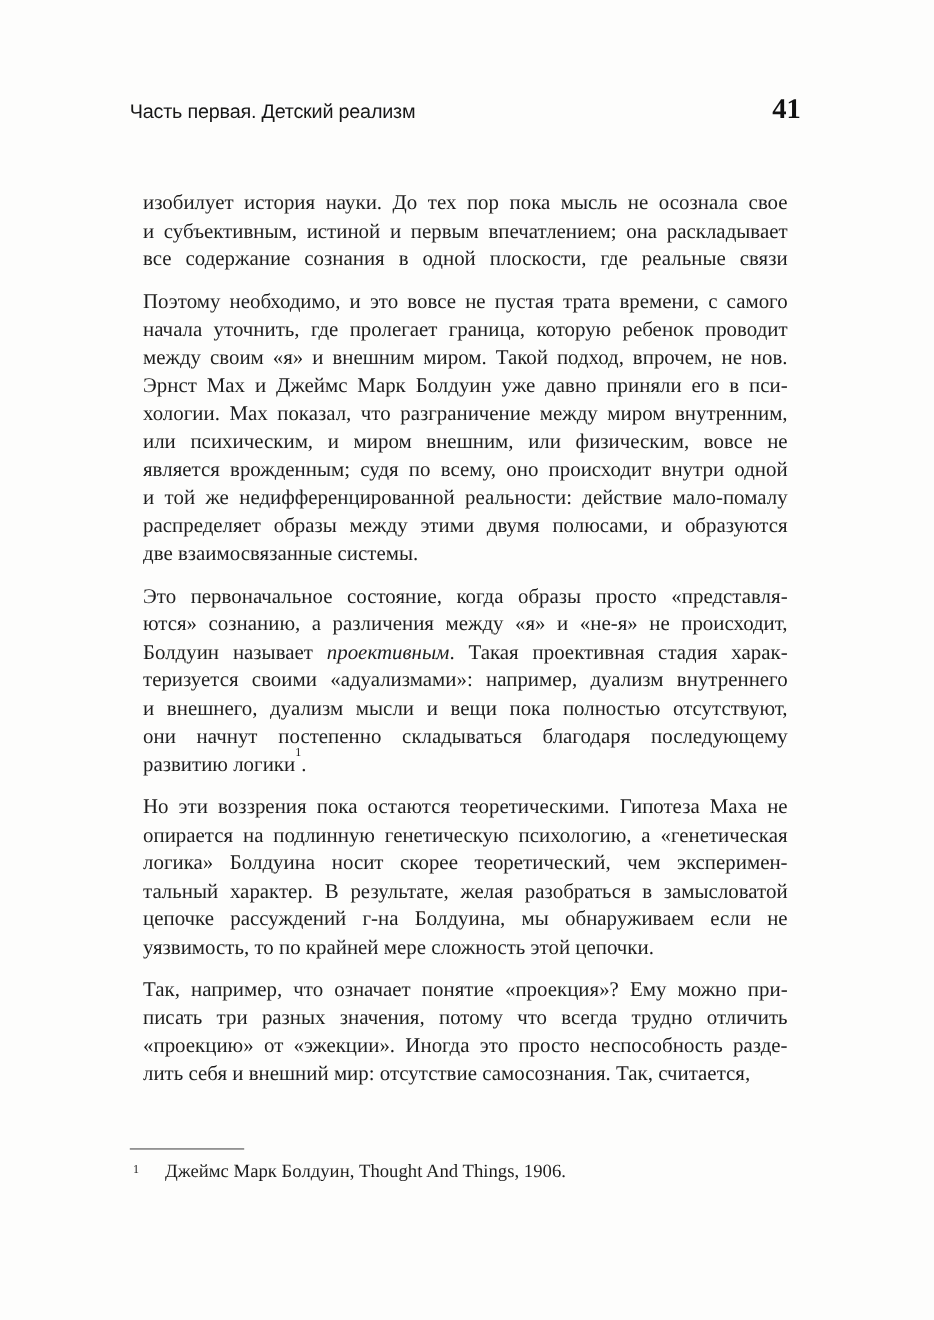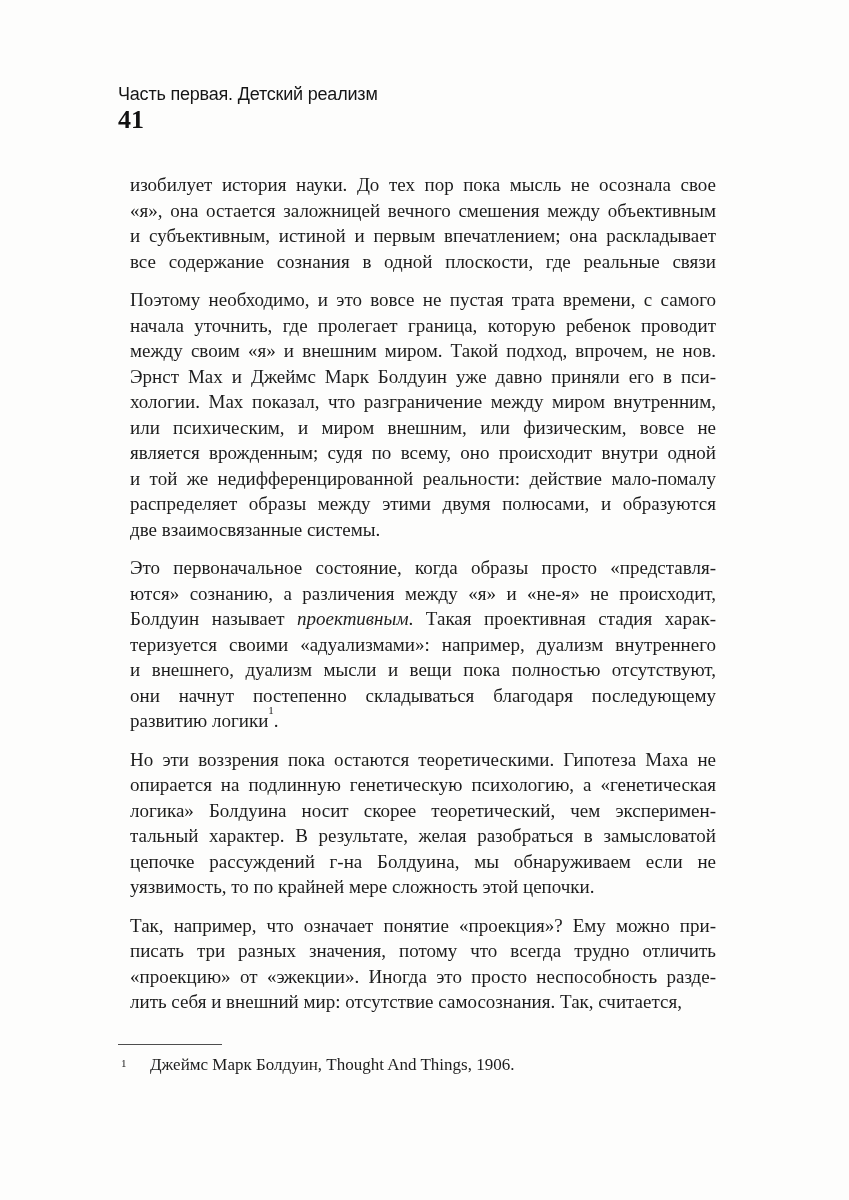--- a/index.html
+++ b/index.html
@@ -22,21 +22,20 @@
     color: #1d1d1d;
   }
   .header-row {
     position: absolute;
     top: 84px;
     left: 0;
     width: 100%;
     display: flex;
     justify-content: space-between;
     align-items: baseline;
-    flex-direction: column;
   }
   .running-head {
     font-family: "Liberation Sans", sans-serif;
     font-size: 18px;
     letter-spacing: -0.2px;
     color: #161616;
   }
   .page-number {
     font-family: "Liberation Serif", "DejaVu Serif", serif;
     font-weight: bold;
@@ -102,21 +101,20 @@
 <div class="book-page">
 
   <div class="header-row">
     <span class="running-head">Часть первая. Детский реализм</span>
     <span class="page-number">41</span>
   </div>
 
   <div class="body-text">
       <div class="para">
         <div class="line"><span>изобилует история науки. До тех пор пока мысль не осознала свое</span></div>
-        <div class="line"><span>«я», она остается заложницей вечного смешения между объективным</span></div>
         <div class="line"><span>и субъективным, истиной и первым впечатлением; она раскладывает</span></div>
         <div class="line"><span>все содержание сознания в одной плоскости, где реальные связи</span></div>
       </div>
       <div class="para">
         <div class="line"><span>Поэтому необходимо, и это вовсе не пустая трата времени, с самого</span></div>
         <div class="line"><span>начала уточнить, где пролегает граница, которую ребенок проводит</span></div>
         <div class="line"><span>между своим «я» и внешним миром. Такой подход, впрочем, не нов.</span></div>
         <div class="line"><span>Эрнст Мах и Джеймс Марк Болдуин уже давно приняли его в пси-</span></div>
         <div class="line"><span>хологии. Мах показал, что разграничение между миром внутренним,</span></div>
         <div class="line"><span>или психическим, и миром внешним, или физическим, вовсе не</span></div>

